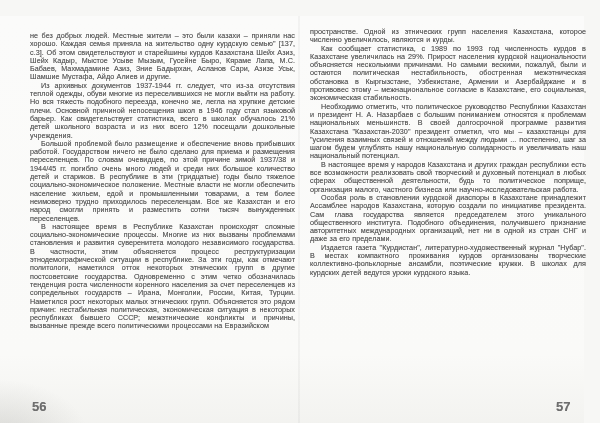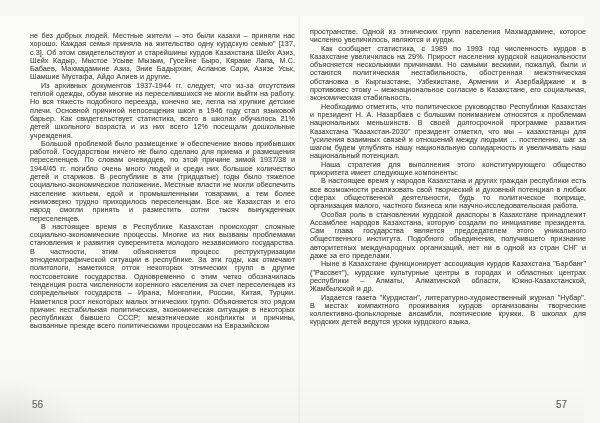--- a/index.html
+++ b/index.html
@@ -47,49 +47,48 @@
     font-size: 7.2px;
     line-height: 8.3px;
     text-align: justify;
     text-indent: 11px;
     letter-spacing: 0.05px;
     word-spacing: 0.3px;
   }
   .para.no-indent { text-indent: 0; }
   .page-number {
     position: absolute;
-    font-size: 10px;
+    font-size: 13px;
     color: #6e6e6e;
     text-shadow: 0 0 0.5px rgba(110,110,110,0.6);
+    font-weight: bold;
   }
   .page-number-left  { left: 32px;  top: 383px; }
   .page-number-right { left: 556px; top: 383px; }
 </style>
 </head>
 <body>
 
 <div class="scan">
   <div class="gutter"></div>
   <div class="corner-shade"></div>
   <div class="bottom-shade"></div>
 
   <div class="page page-left">
       <p class="para no-indent">не без добрых людей. Местные жители – это были казахи – приняли нас хорошо. Каждая семья приняла на жительство одну курдскую семью" [137, с.3]. Об этом свидетельствуют и старейшины курдов Казахстана Шейх Азиз, Шейх Кадыр, Мыстое Усыве Мызым, Гусейне Быро, Кяраме Лапа, М.С. Бабаев, Махмадамине Азиз, Зние Бадырхан, Асланов Сари, Азизе Уськ, Шамшие Мустафа, Айдо Алиев и другие.</p>
       <p class="para">Из архивных документов 1937-1944 гг. следует, что из-за отсутствия теплой одежды, обуви многие из переселившихся не могли выйти на работу. Но вся тяжесть подобного переезда, конечно же, легла на хрупкие детские плечи. Основной причиной непосещения школ в 1946 году стал языковой барьер. Как свидетельствует статистика, всего в школах обучалось 21% детей школьного возраста и из них всего 12% посещали дошкольные учреждения.</p>
       <p class="para">Большой проблемой было размещение и обеспечение вновь прибывших работой. Государством ничего не было сделано для приема и размещения переселенцев. По словам очевидцев, по этой причине зимой 1937/38 и 1944/45 гг. погибло очень много людей и среди них большое количество детей и стариков. В республике в эти (тридцатые) годы было тяжелое социально-экономическое положение. Местные власти не могли обеспечить население жильем, едой и промышленными товарами, а тем более неимоверно трудно приходилось переселенцам. Все же Казахстан и его народ смогли принять и разместить сотни тысяч вынужденных переселенцев.</p>
       <p class="para">В настоящее время в Республике Казахстан происходят сложные социально-экономические процессы. Многие из них вызваны проблемами становления и развития суверенитета молодого независимого государства. В частности, этим объясняется процесс реструктуризации этнодемографической ситуации в республике. За эти годы, как отмечают политологи, наметился отток некоторых этнических групп в другие постсоветские государства. Одновременно с этим четко обозначилась тенденция роста численности коренного населения за счет переселенцев из сопредельных государств – Ирана, Монголии, России, Китая, Турции. Наметился рост некоторых малых этнических групп. Объясняется это рядом причин: нестабильная политическая, экономическая ситуация в некоторых республиках бывшего СССР; межэтнические конфликты и причины, вызванные прежде всего политическими процессами на Евразийском</p>
     </div>
 
   <div class="page page-right">
-      <p class="para no-indent">пространстве. Одной из этнических групп населения Махмадамине, которое численно увеличилось, являются и курды.</p>
+      <p class="para no-indent">пространстве. Одной из этнических групп населения Казахстана, которое численно увеличилось, являются и курды.</p>
       <p class="para">Как сообщает статистика, с 1989 по 1993 год численность курдов в Казахстане увеличилась на 29%. Прирост населения курдской национальности объясняется несколькими причинами. Но самыми вескими, пожалуй, были и остаются политическая нестабильность, обостренная межэтническая обстановка в Кыргызстане, Узбекистане, Армении и Азербайджане и в противовес этому – межнациональное согласие в Казахстане, его социальная, экономическая стабильность.</p>
       <p class="para">Необходимо отметить, что политическое руководство Республики Казахстан и президент Н. А. Назарбаев с большим пониманием относятся к проблемам национальных меньшинств. В своей долгосрочной программе развития Казахстана "Казахстан-2030" президент отметил, что мы – казахстанцы для "усиления взаимных связей и отношений между людьми ... постепенно, шаг за шагом будем углублять нашу национальную солидарность и увеличивать наш национальный потенциал.</p>
-      <p class="para">Наша стратегия для выполнения этого конституирующего общество приоритета имеет следующие компоненты:</p>
       <p class="para">В настоящее время у народов Казахстана и других граждан республики есть все возможности реализовать свой творческий и духовный потенциал в любых сферах общественной деятельности, будь то политическое поприще, организация малого, частного бизнеса или научно-исследовательская работа.</p>
       <p class="para">Особая роль в становлении курдской диаспоры в Казахстане принадлежит Ассамблее народов Казахстана, которую создали по инициативе президента. Сам глава государства является председателем этого уникального общественного института. Подобного объединения, получившего признание авторитетных международных организаций, нет ни в одной из стран СНГ и даже за его пределами.</p>
-      <p class="para">Ныне в Казахстане функционирует ассоциация курдов Казахстана "Барбанг" ("Рассвет"), курдские культурные центры в городах и областных центрах республики – Алматы, Алматинской области, Южно-Казахстанской, Жамбылской и др.</p>
       <p class="para">Издается газета "Курдистан", литературно-художественный журнал "Нубар". В местах компактного проживания курдов организованы творческие коллективно-фольклорные ансамбли, поэтические кружки. В школах для курдских детей ведутся уроки курдского языка.</p>
     </div>
 
   <div class="page-number page-number-left">56</div>
 
   <div class="page-number page-number-right">57</div>
 </div>
 
 </body></html>

